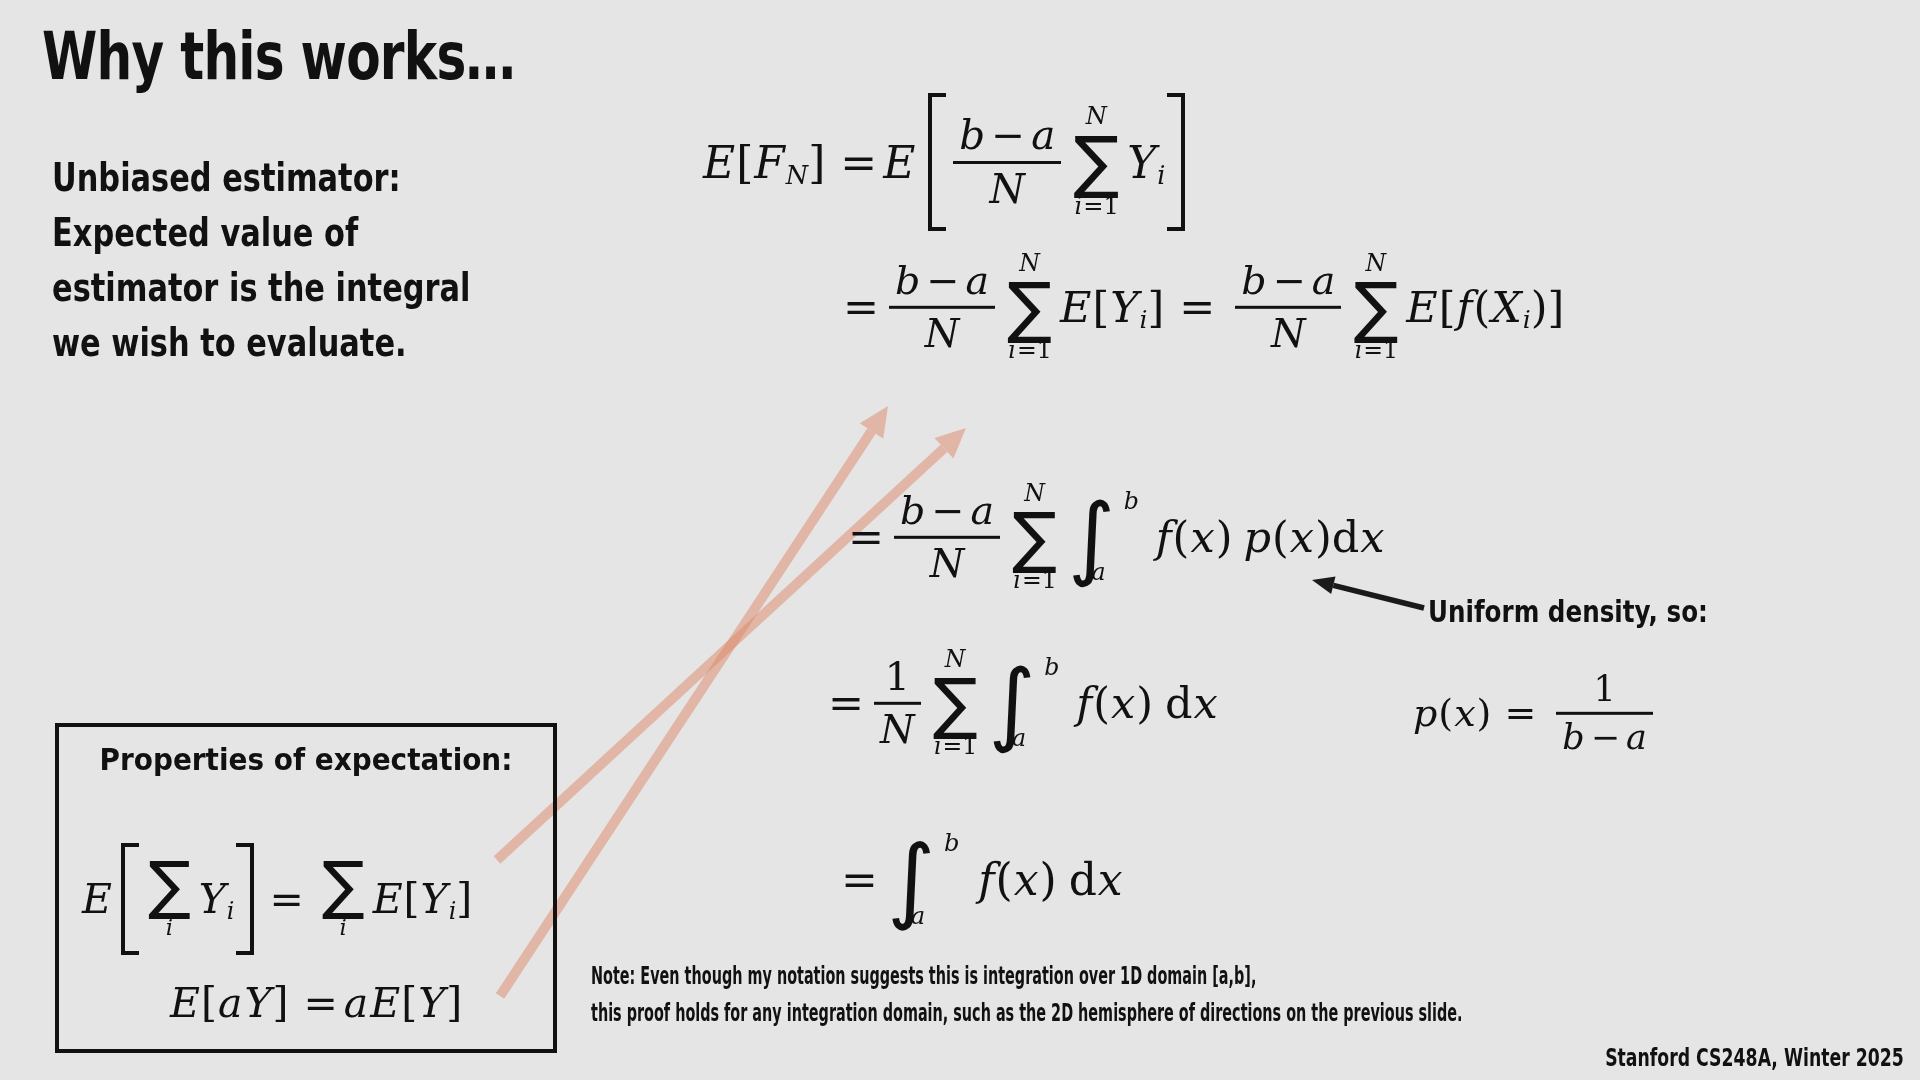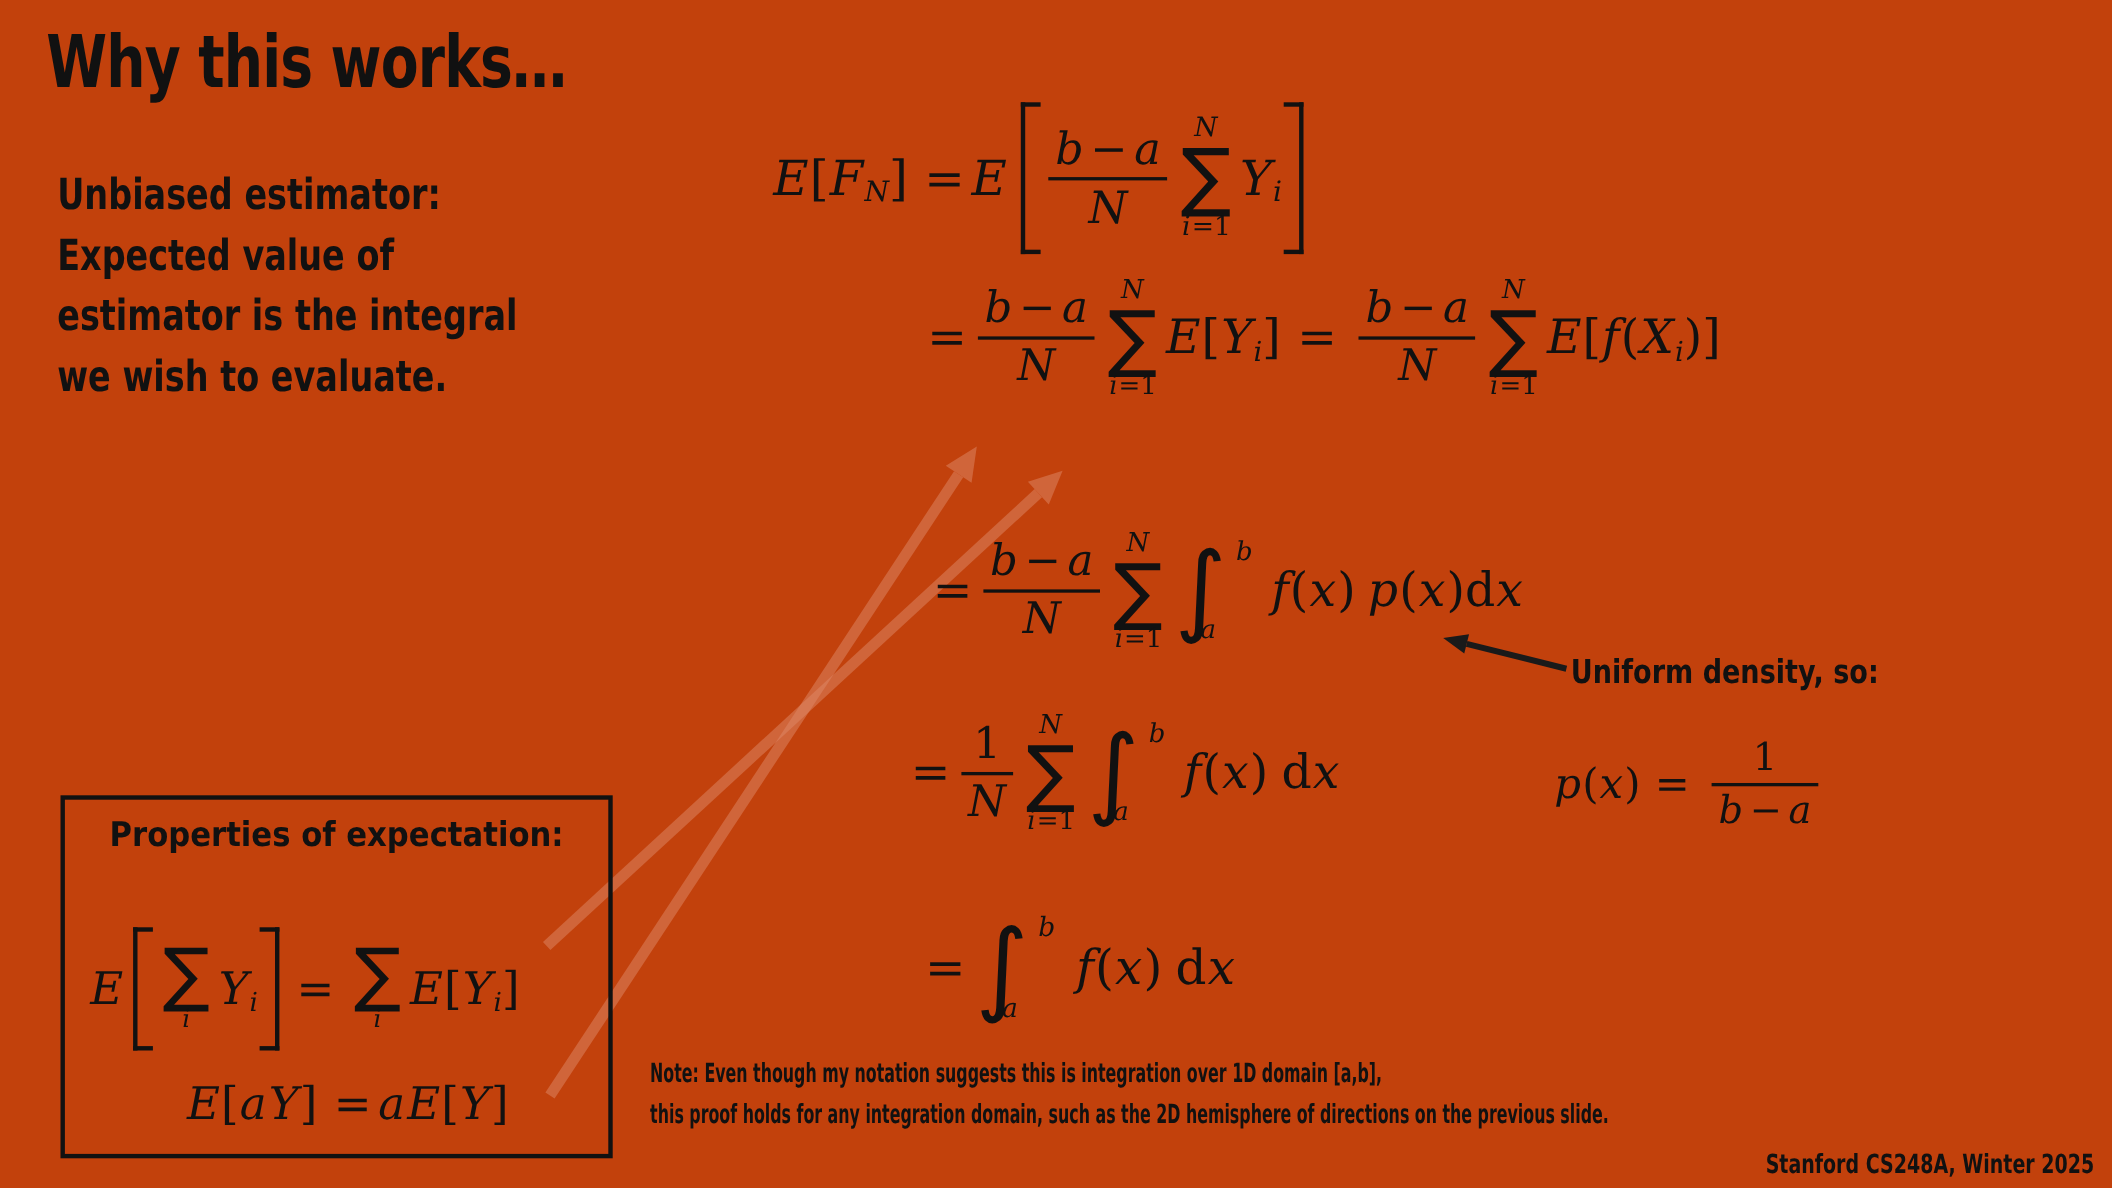--- a/index.html
+++ b/index.html
@@ -1,16 +1,16 @@
 <!DOCTYPE html>
 <html><head>
 <meta charset="utf-8">
 <style>
   html,body{margin:0;padding:0;background:#fff;}
-  .stage{position:relative;width:1920px;height:1080px;background:#c2410c;overflow:hidden;
+  .stage{position:relative;width:1920px;height:1080px;background:#e5e5e5;overflow:hidden;
          font-family:"Liberation Sans",sans-serif;}
   .cond{font-family:"DejaVu Sans",sans-serif;font-weight:bold;color:#111;}
   #title{position:absolute;left:42px;top:18px;font-size:66px;letter-spacing:-1px;
          transform:scaleX(0.76);transform-origin:left top;white-space:nowrap;}
   #callout{position:absolute;left:52px;top:150px;font-size:39px;line-height:55px;
            transform:scaleX(0.78);transform-origin:left top;white-space:nowrap;}
   #uniform-label{position:absolute;left:1428px;top:594px;font-size:30px;
            transform:scaleX(0.82);transform-origin:left top;white-space:nowrap;}
   #note{position:absolute;left:591px;top:958px;font-size:24px;line-height:37px;
            transform:scaleX(0.60);transform-origin:left top;white-space:nowrap;}

